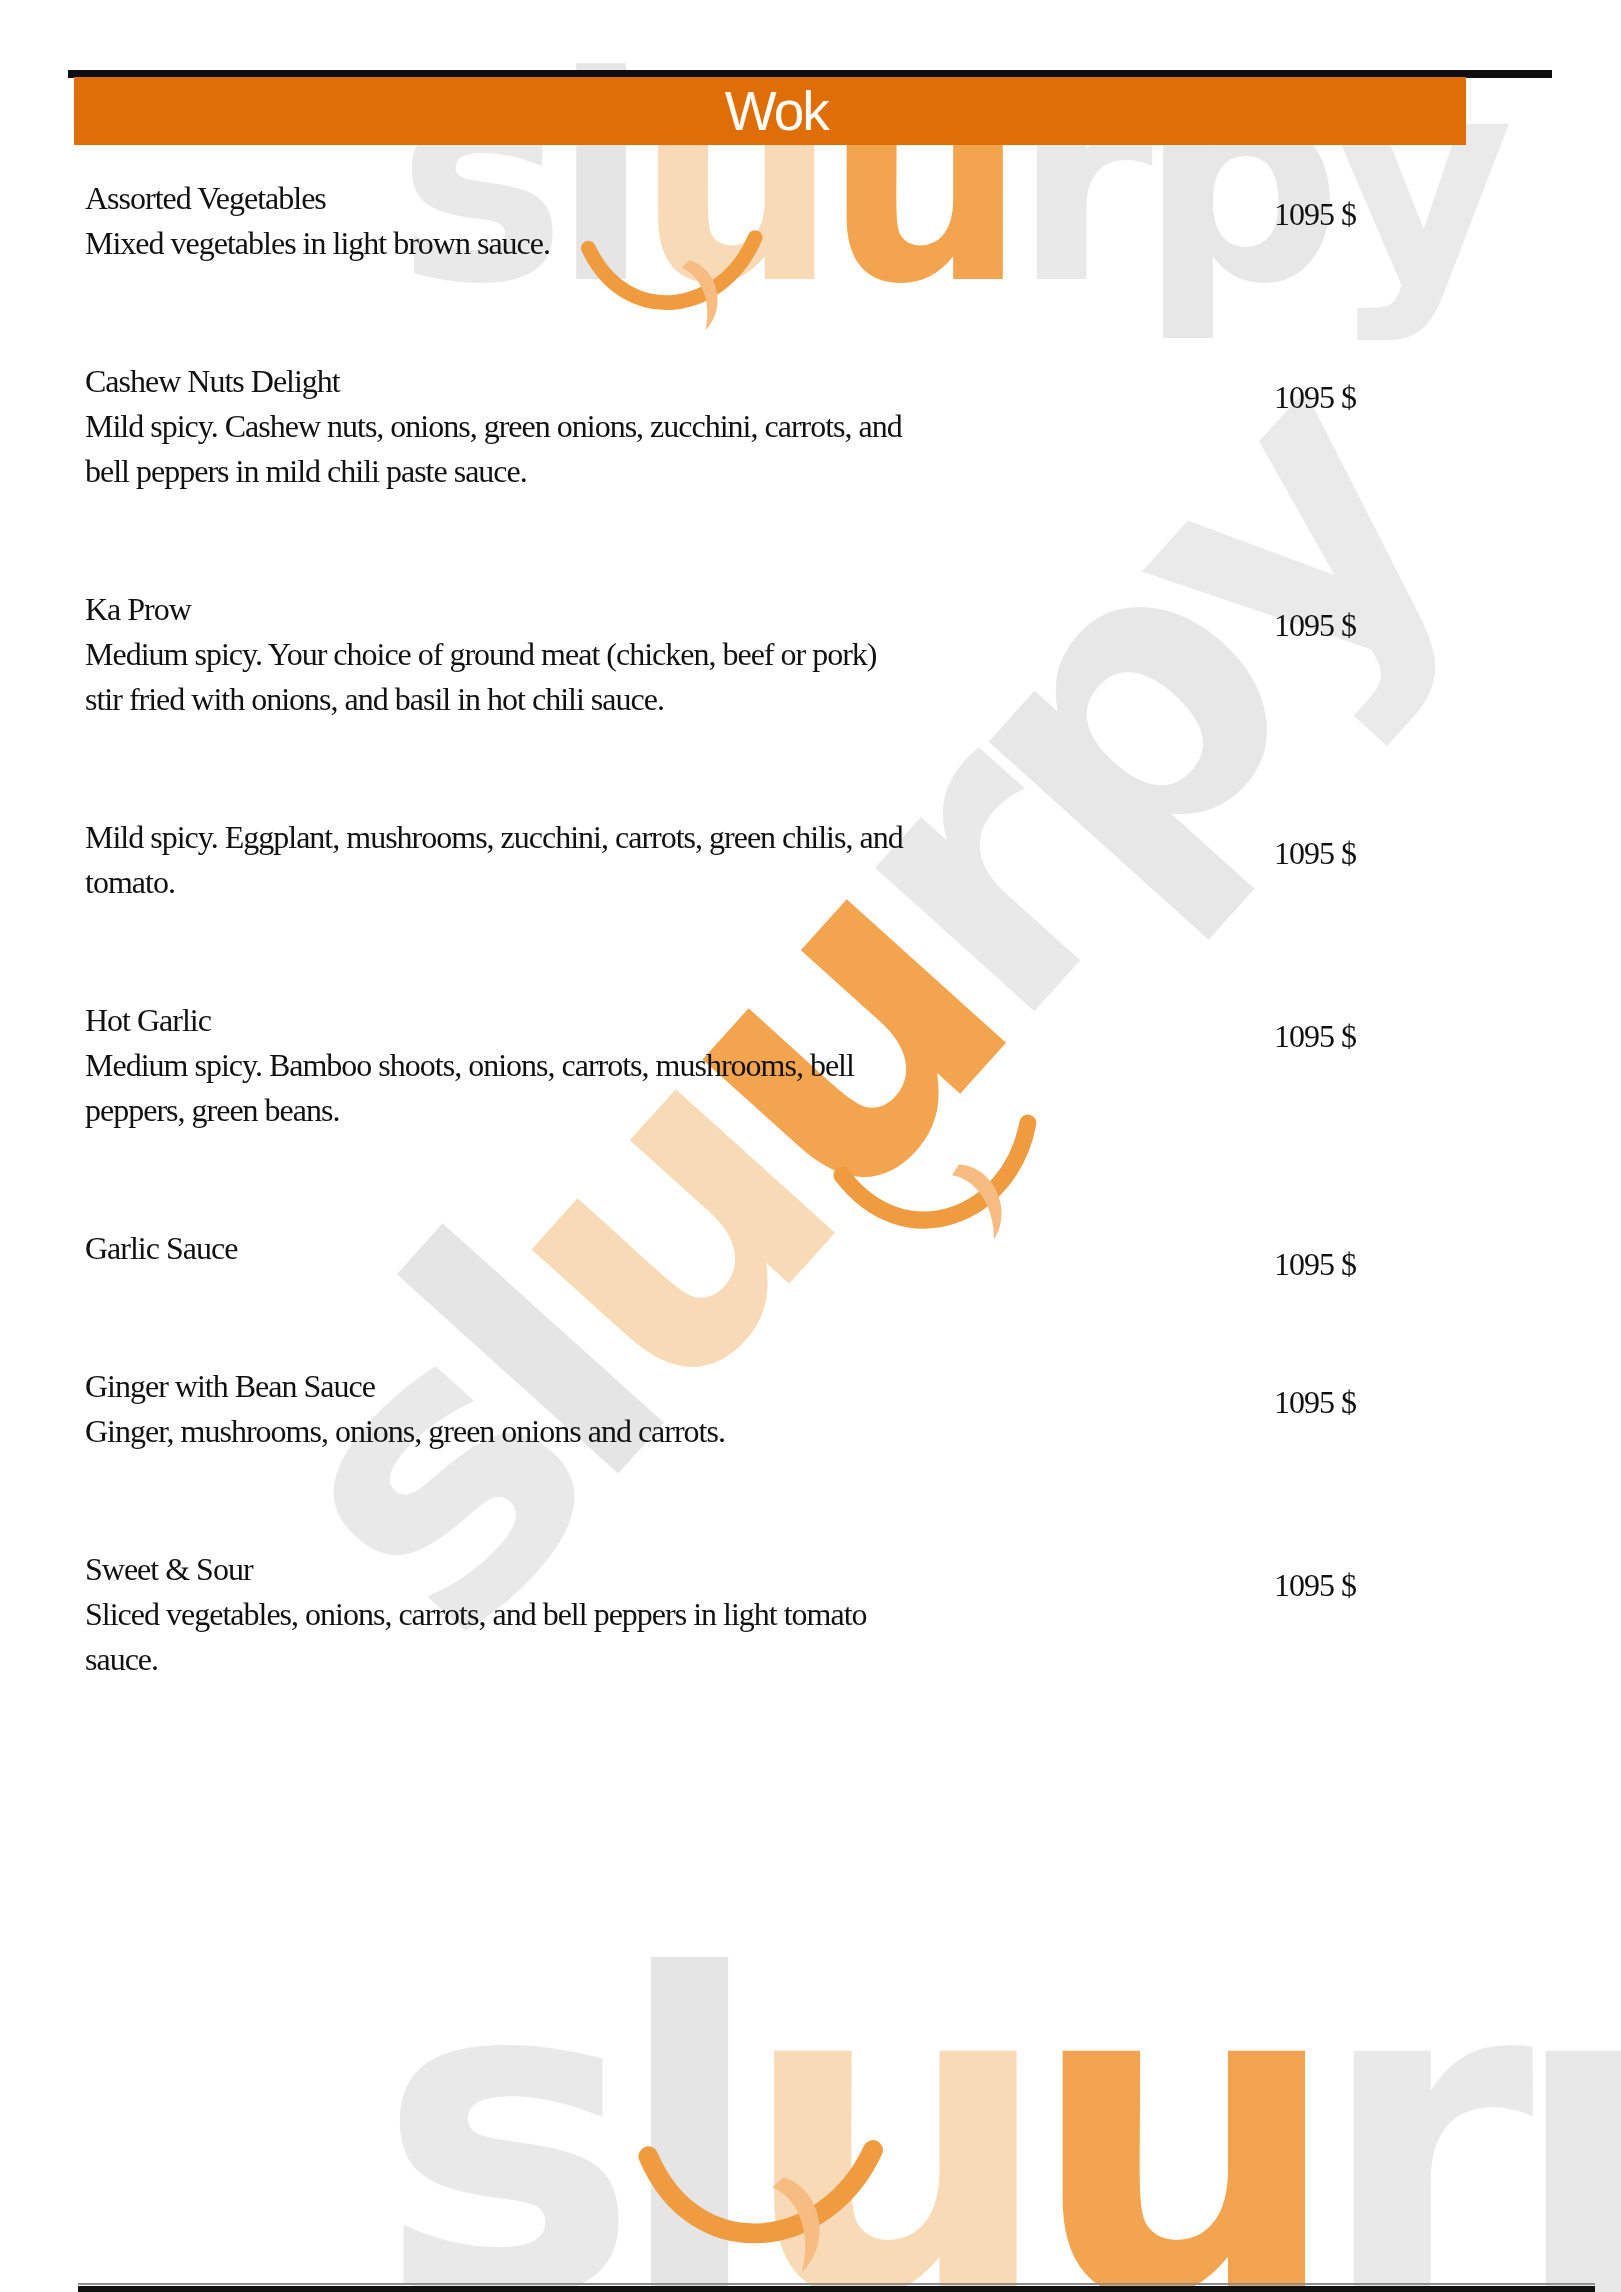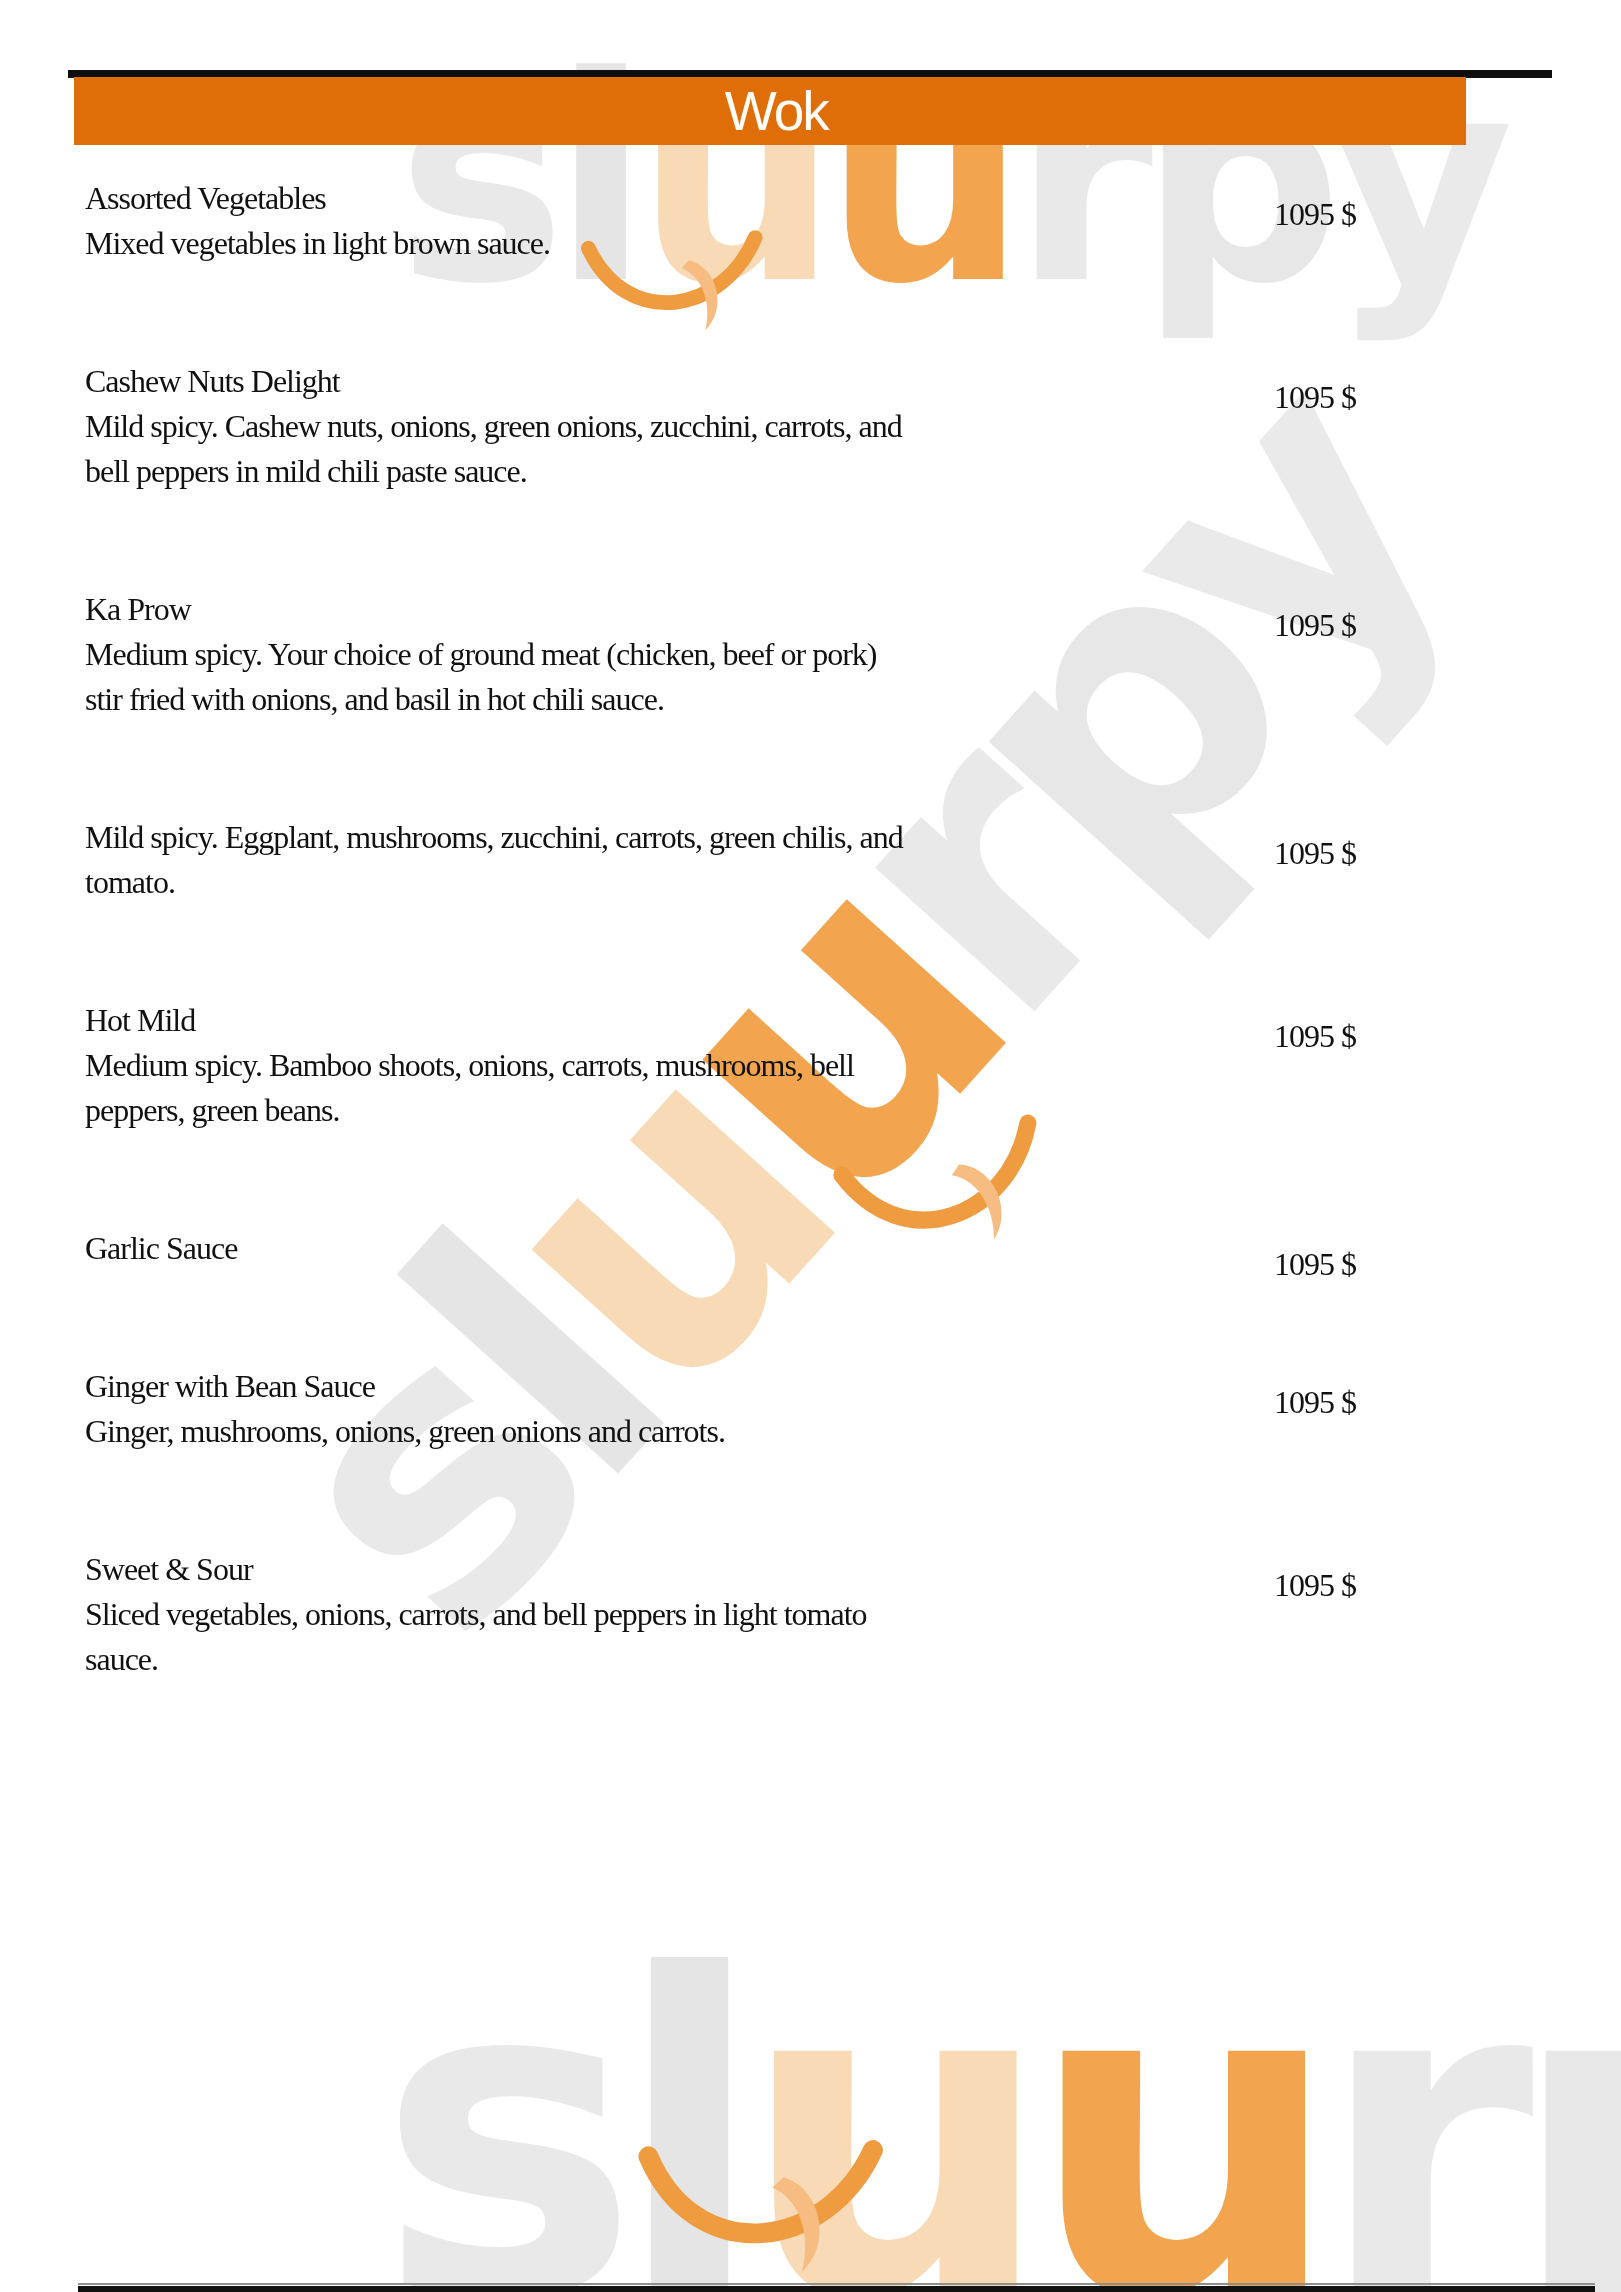--- a/index.html
+++ b/index.html
@@ -138,21 +138,21 @@
         <div class="desc-line">stir fried with onions, and basil in hot chili sauce.</div>
       </div>
 
   <div class="item">
     <div class="item-price">1095 $</div>
   <div class="desc-line">Mild spicy. Eggplant, mushrooms, zucchini, carrots, green chilis, and</div>
         <div class="desc-line">tomato.</div>
       </div>
 
   <div class="item">
-    <div class="item-name">Hot Mild</div>
+    <div class="item-name">Hot Garlic</div>
     <div class="item-price">1095 $</div>
   <div class="desc-line">Medium spicy. Bamboo shoots, onions, carrots, mushrooms, bell</div>
         <div class="desc-line">peppers, green beans.</div>
       </div>
 
   <div class="item">
     <div class="item-name">Garlic Sauce</div>
     <div class="item-price">1095 $</div>
       </div>
 

